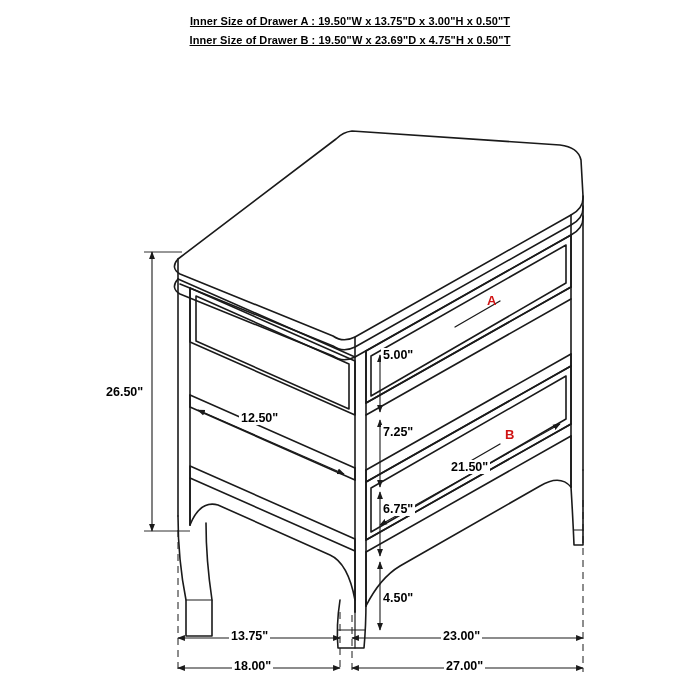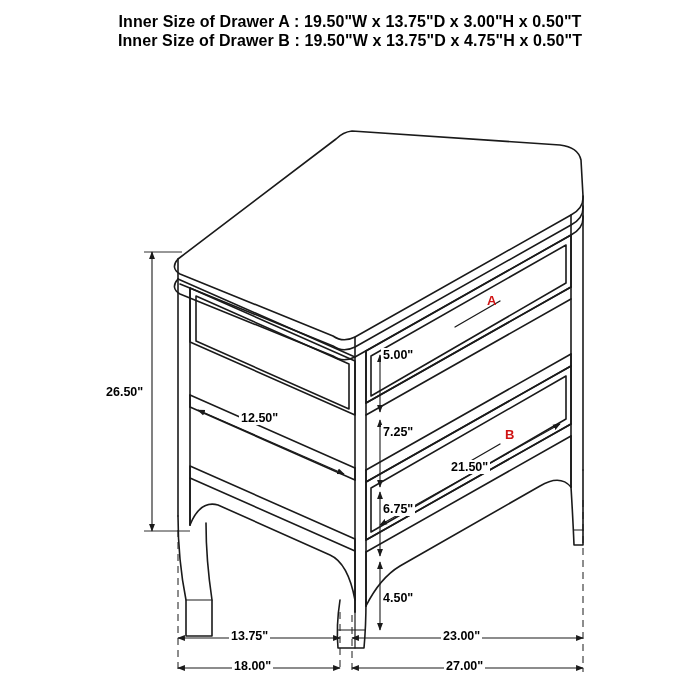--- a/index.html
+++ b/index.html
@@ -19,24 +19,25 @@
     position: relative;
     width: 700px;
     height: 700px;
   }
   .header {
     position: absolute;
     top: 12px;
     left: 0;
     width: 700px;
     text-align: center;
-    font-size: 16px;
+    font-size: 11px;
     font-weight: bold;
     line-height: 19px;
     letter-spacing: 0.1px;
+    text-decoration: underline;
   }
   .header div {
     white-space: nowrap;
   }
   svg.diagram {
     position: absolute;
     top: 0;
     left: 0;
     width: 700px;
     height: 700px;
@@ -60,21 +61,21 @@
     line-height: 14px;
   }
 </style>
 </head>
 <body>
 
 <div id="stage">
 
   <div class="header">
     <div>Inner Size of Drawer A : 19.50"W x 13.75"D x 3.00"H x 0.50"T</div>
-    <div>Inner Size of Drawer B : 19.50"W x 13.75"D x 4.75"H x 0.50"T</div>
+    <div>Inner Size of Drawer B : 19.50"W x 23.69"D x 4.75"H x 0.50"T</div>
   </div>
 
   <svg class="diagram" viewBox="0 0 700 700">
     <g fill="none" stroke="#1a1a1a" stroke-width="1.6" stroke-linejoin="round" stroke-linecap="round">
 
       <path d="M352 131 L560 145 Q578 147 581 160 L583 196 Q584 208 571 215 L355 337 Q343 343 333 336 L180 274 Q170 268 178 259 L336 139 Q343 132 352 131 Z"></path>
 
       <path d="M583 196 L583 216 Q584 228 571 235 L355 357 Q343 363 333 356 L180 294 Q170 288 178 279"></path>
       <path d="M178 259 L178 279"></path>
       <path d="M571 215 L571 235"></path>

